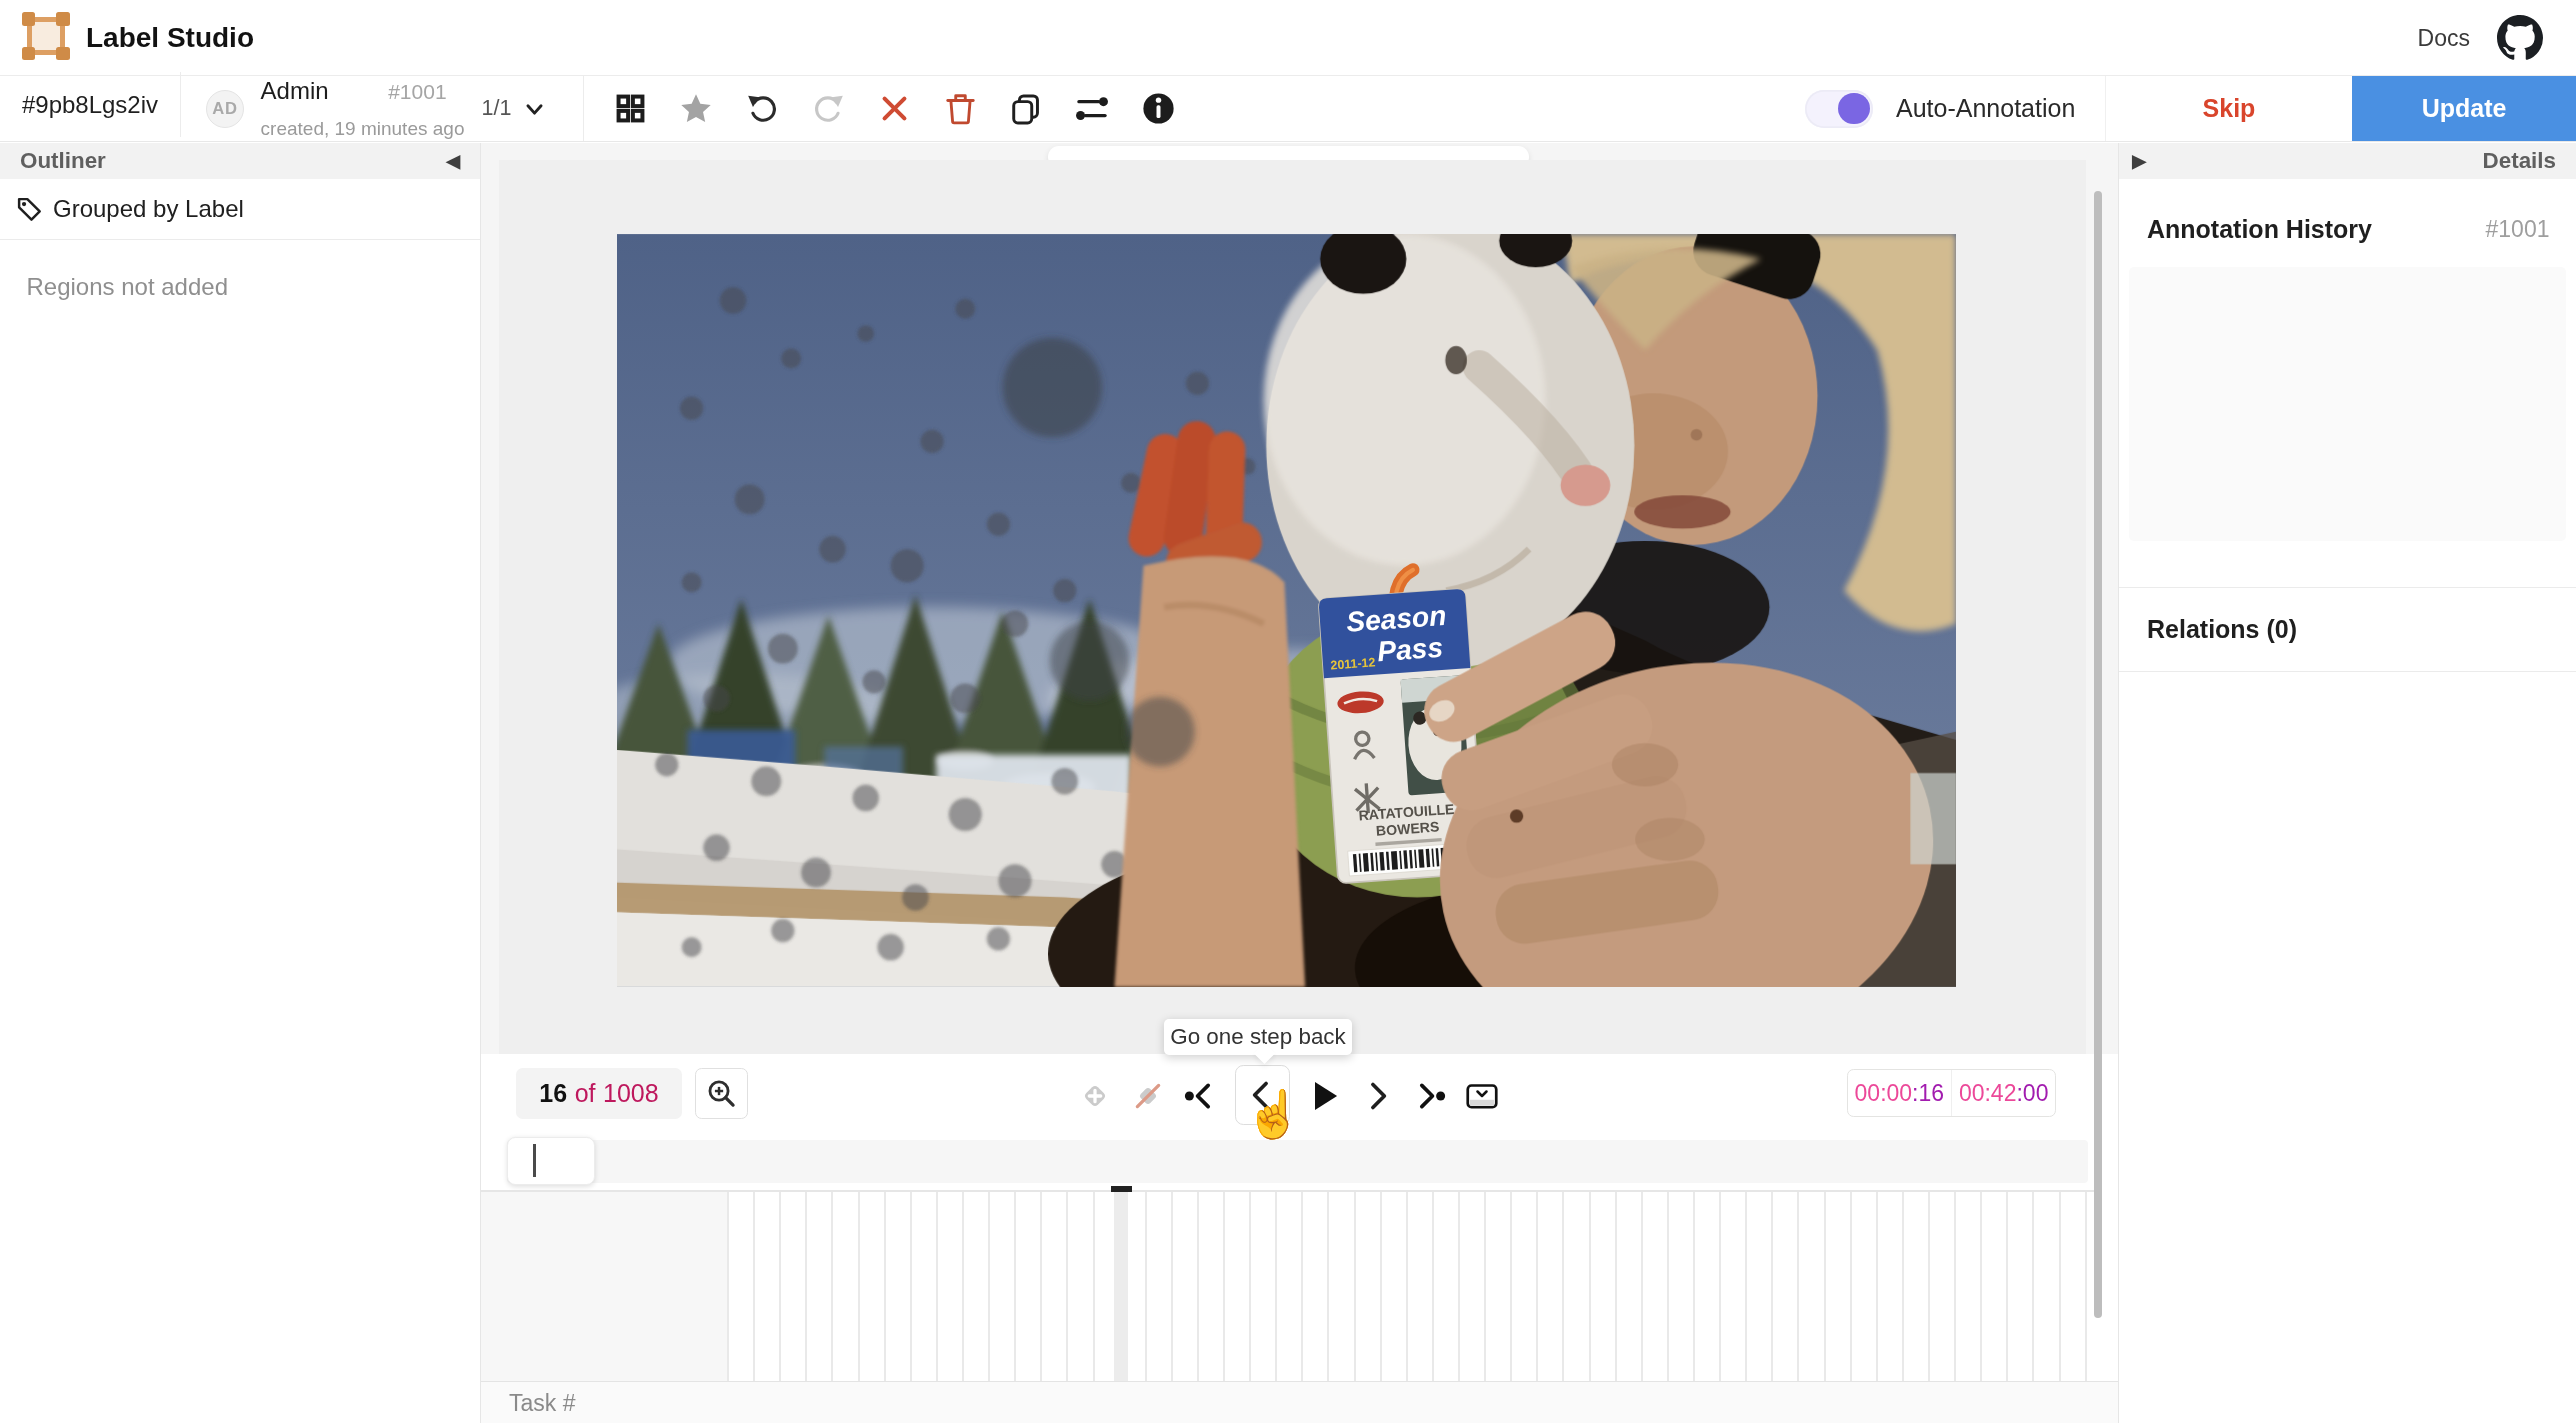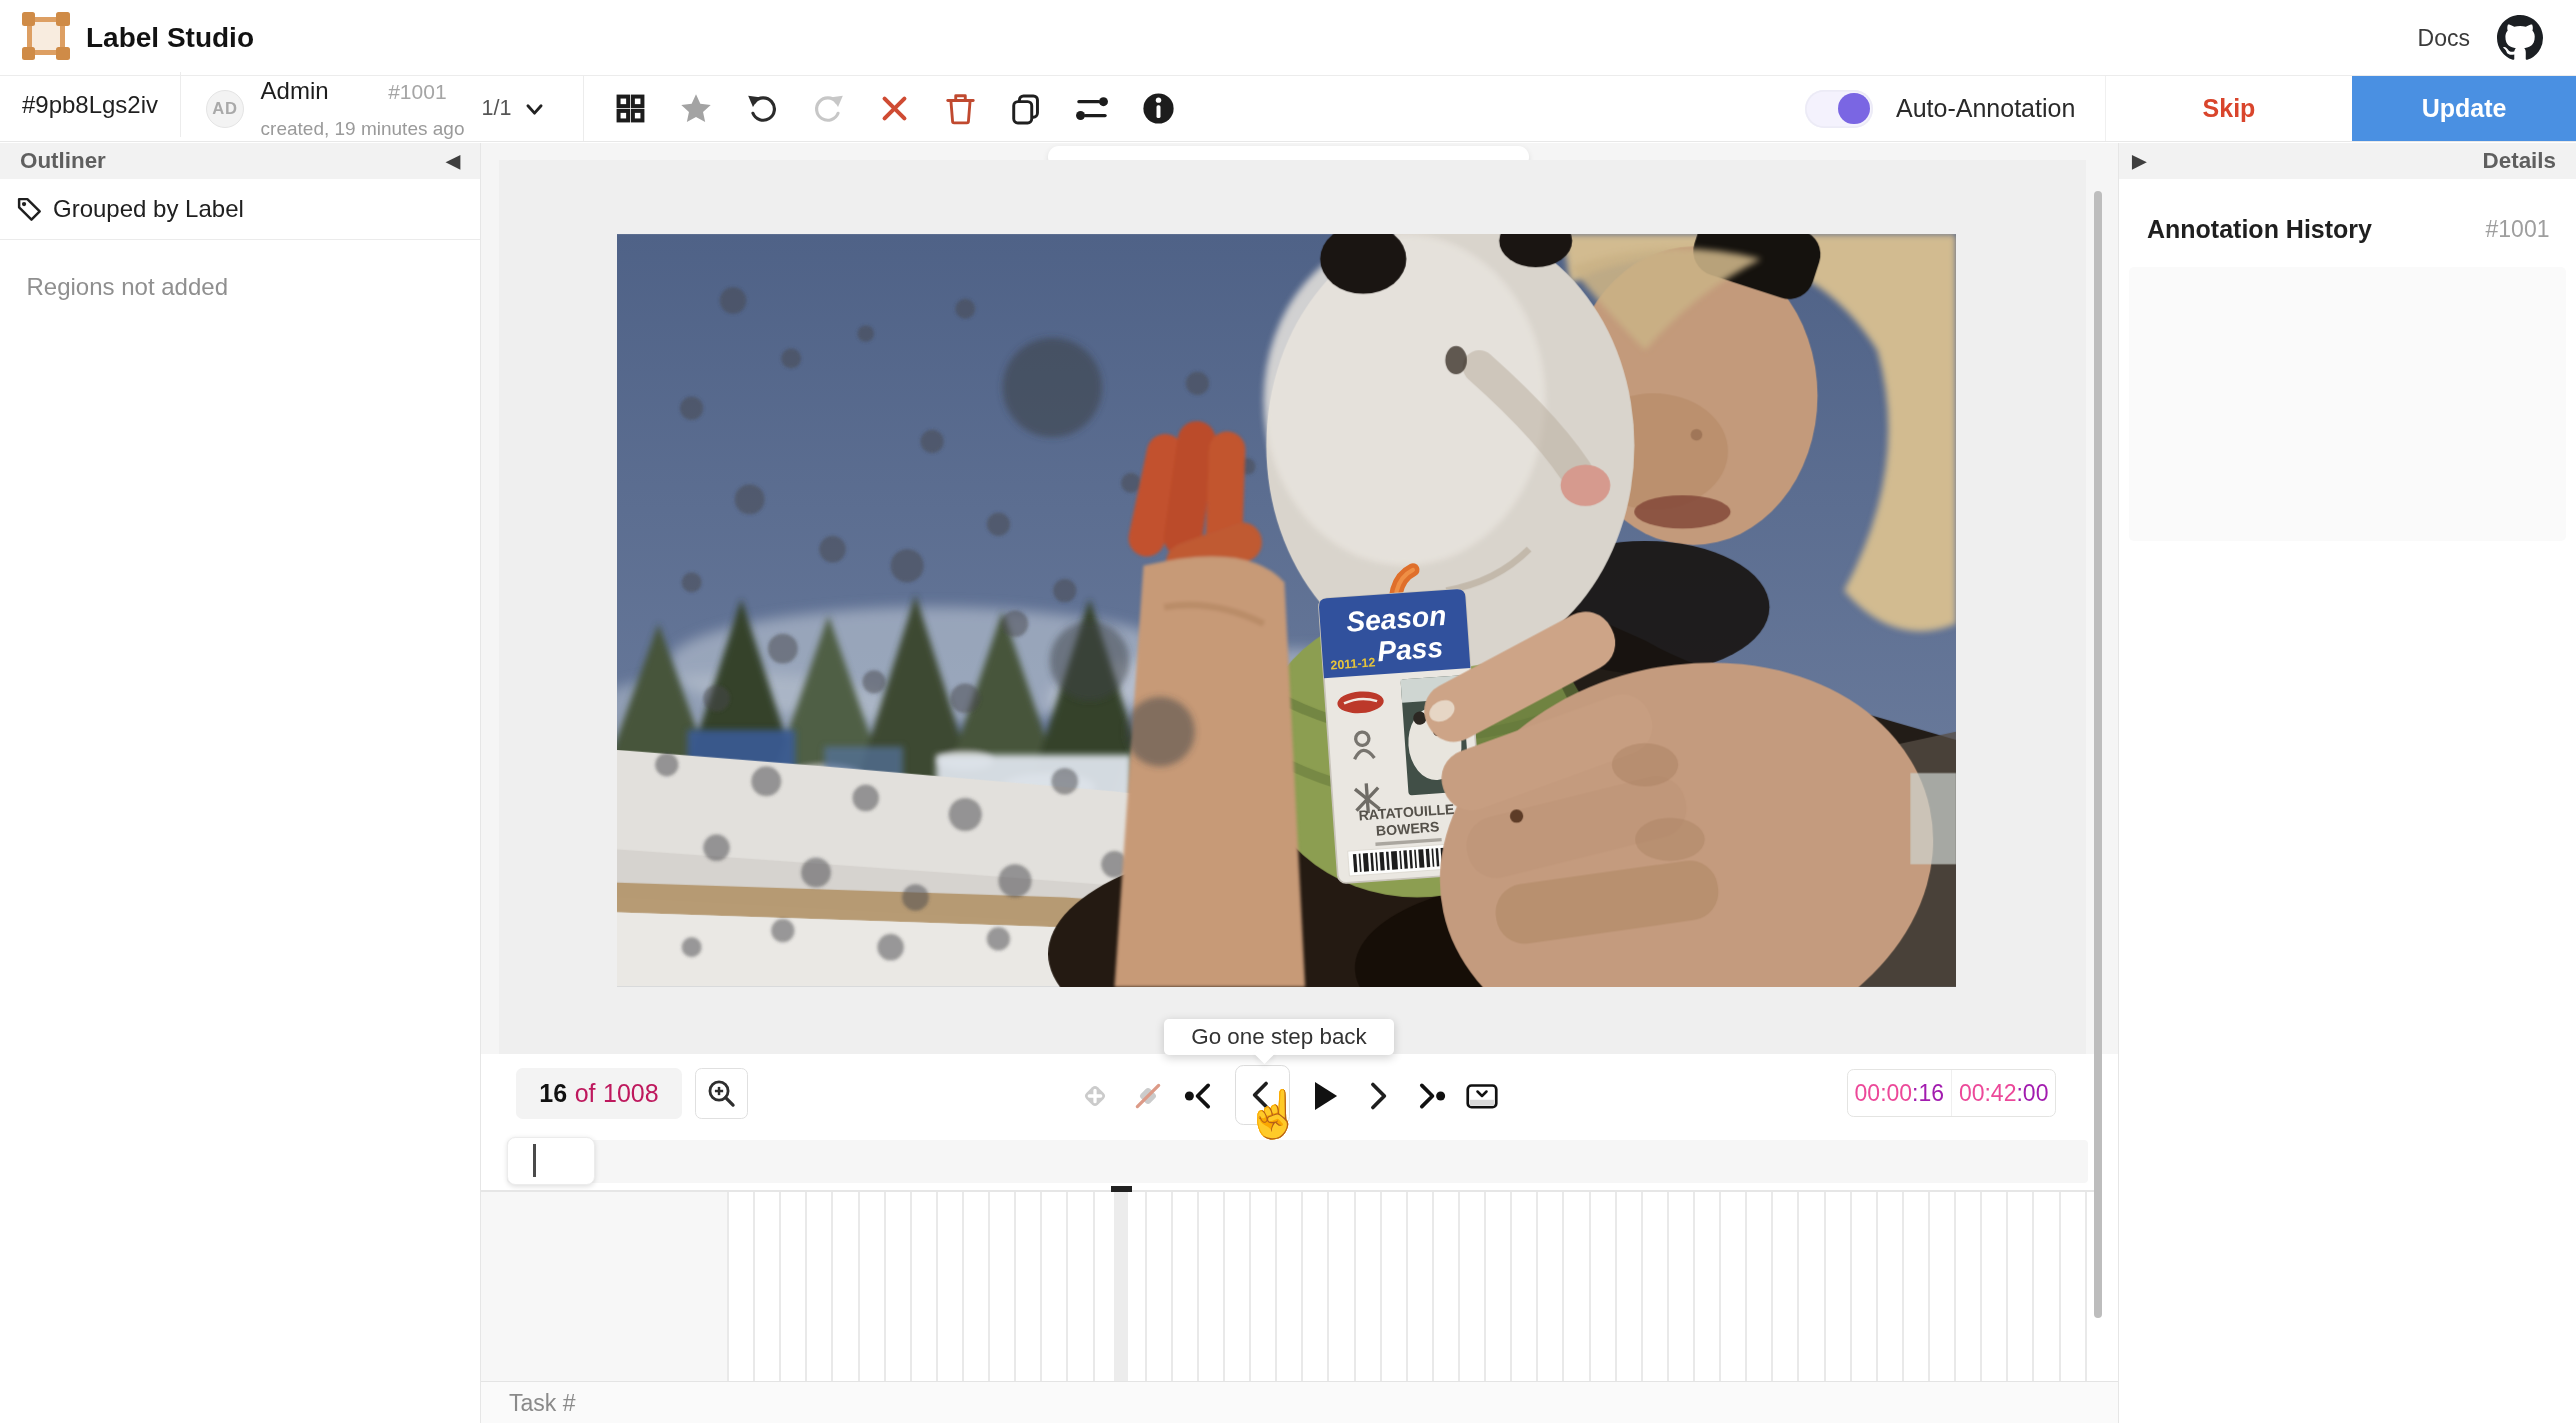--- a/index.html
+++ b/index.html
@@ -64,21 +64,21 @@
   #zoom-btn{left:695px;top:1068px;width:53px;height:51px;background:#fff;border:1.7px solid #e0e0e0;border-radius:6.6px;box-sizing:border-box;display:flex;align-items:center;justify-content:center;cursor:pointer;}
   #playback{left:1077px;top:1068px;width:431px;height:55px;display:flex;align-items:center;gap:16.6px;}
   .pbtn{width:36px;height:46px;display:flex;align-items:center;justify-content:center;cursor:pointer;}
   #step-back-btn{width:55px;height:60px;margin-top:-1.7px;background:#fff;border:1.7px solid #ddd;border-radius:8.3px;box-sizing:border-box;}
   #timebox{left:1847px;top:1069px;width:209px;height:48px;border:1.7px solid #e4e4e2;border-radius:6.6px;box-sizing:border-box;display:flex;background:#fff;}
   .timecell{flex:1;display:flex;align-items:center;justify-content:center;font-size:23px;}
   .timecell .main{color:#ec4899;}
   .timecell .sub{color:#a21caf;}
   #timebox .div{width:1.7px;background:#efefef;}
   
-  #tooltip{left:1164px;top:1019px;width:230px;height:36px;background:#fff;border-radius:5px;box-shadow:0 2.5px 10px rgba(0,0,0,.18);display:flex;align-items:center;justify-content:center;font-size:22.4px;font-weight:500;color:#333;z-index:30;}
+  #tooltip{left:1164px;top:1019px;width:188px;height:36px;background:#fff;border-radius:5px;box-shadow:0 2.5px 10px rgba(0,0,0,.18);display:flex;align-items:center;justify-content:center;font-size:22.4px;font-weight:500;color:#333;z-index:30;}
   #tooltip .notch{position:absolute;left:93px;bottom:-5.8px;width:15px;height:15px;background:#fff;transform:rotate(45deg);box-shadow:2.5px 2.5px 5px rgba(0,0,0,.06);}
   #cursor{left:1245px;top:1087px;font-size:46px;color:#fff;-webkit-text-stroke:2.1px #333;z-index:40;pointer-events:none;}
   
   #minimap-track{left:507px;top:1140px;width:1581px;height:43px;background:#f6f6f6;border-radius:4.1px;cursor:pointer;}
   #minimap-handle{left:507px;top:1137px;width:88px;height:48px;background:#fff;border:1.7px solid #ececec;border-radius:8.3px;box-sizing:border-box;box-shadow:0 1.7px 5px rgba(0,0,0,.12);cursor:grab;}
   #minimap-handle .pos{position:absolute;left:25px;top:5.8px;width:3.3px;height:33px;background:#4a4a4a;}
   #ruler-topline{left:481px;top:1190px;width:1618px;height:1.7px;background:#e6e6e6;}
   #ruler-leftstrip{left:481px;top:1192px;width:246px;height:206px;background:#f7f7f7;}
   #ruler-lines{left:727px;top:1192px;width:1372px;height:206px;overflow:hidden;cursor:pointer;}
   .gridline{position:absolute;top:0;width:1.7px;height:206px;background:#e9e9e9;}
@@ -234,20 +234,21 @@
   <div id="sidebar-right" class="abs">
     <div class="panel-strip" id="details-strip">
       <span class="tri">▶</span>
       <span>Details</span>
     </div>
     <div id="history-row">
       <span id="history-title">Annotation History</span>
       <span id="history-id">#1001</span>
     </div>
     <div id="history-block"></div>
+    <div id="relations-row">Relations (0)</div>
   </div>
 
   <div id="main" class="abs"></div>
   <div id="popup-sliver" class="abs"></div>
   <div id="video-panel" class="abs"></div>
 
   <div id="video-frame" class="abs">
     <svg width="1339" height="753" viewBox="0 0 1615 908">
       <defs>
         <linearGradient id="sky" x1="0" y1="0" x2="0" y2="1">

